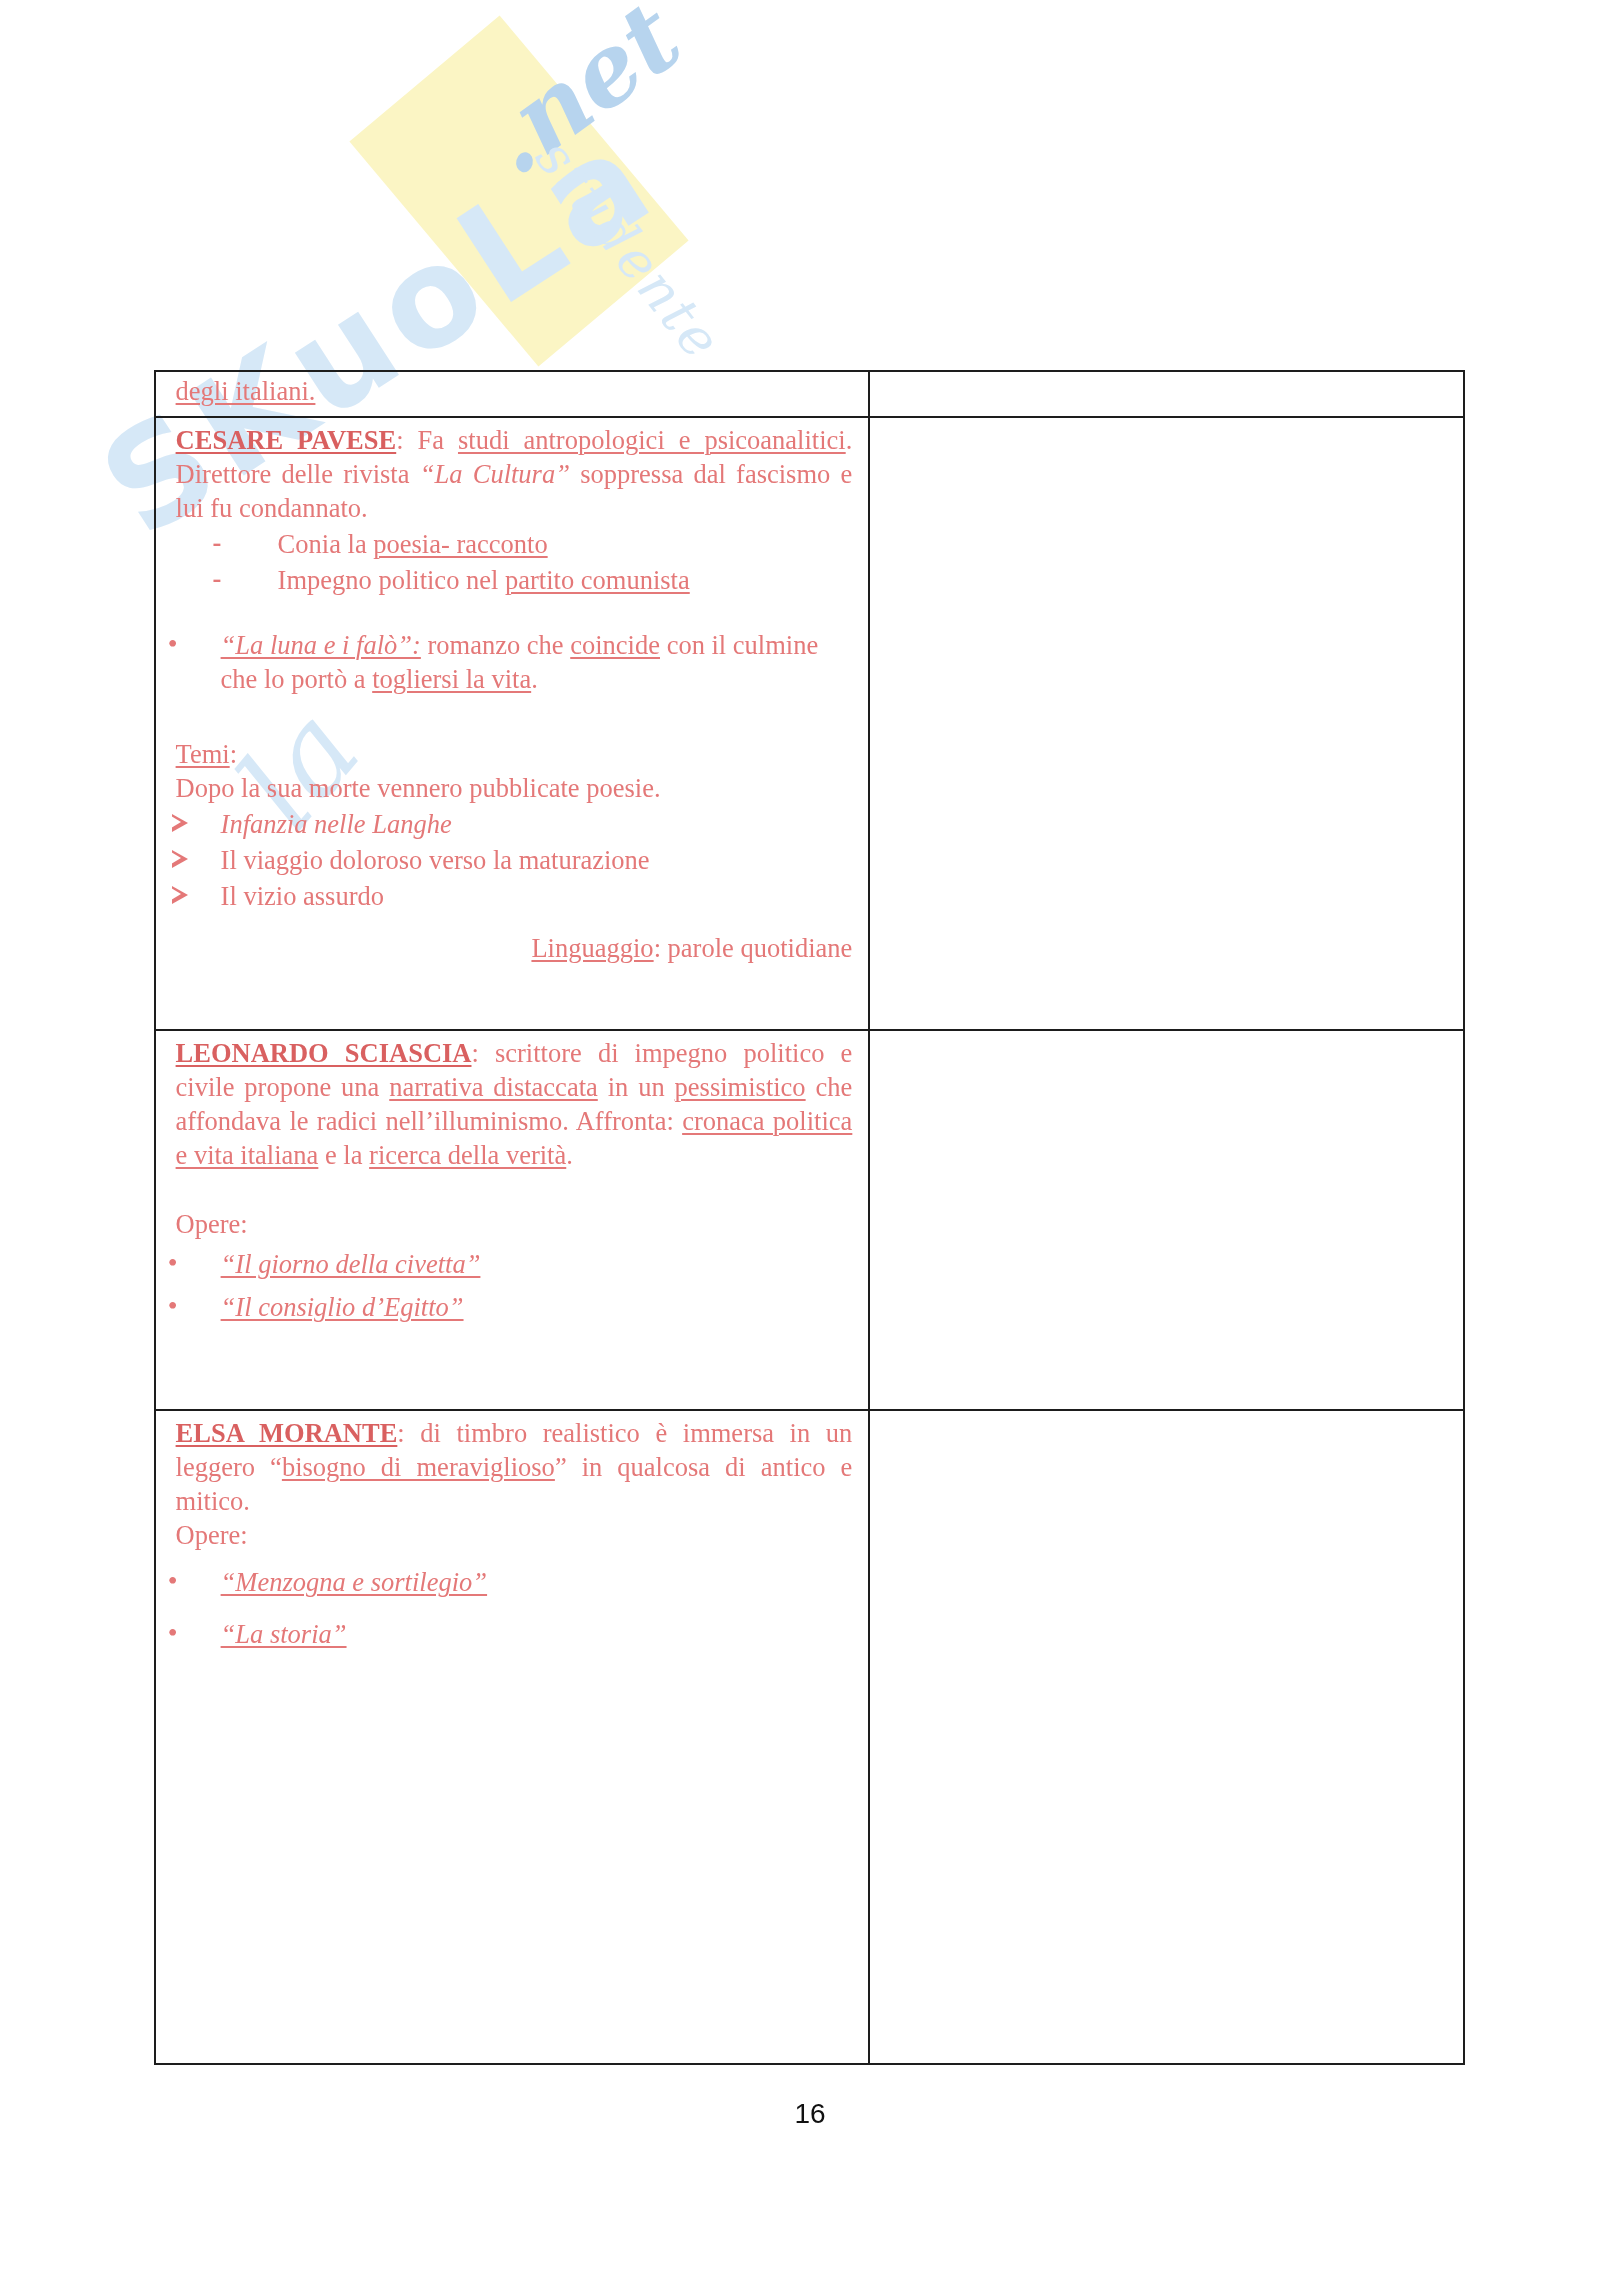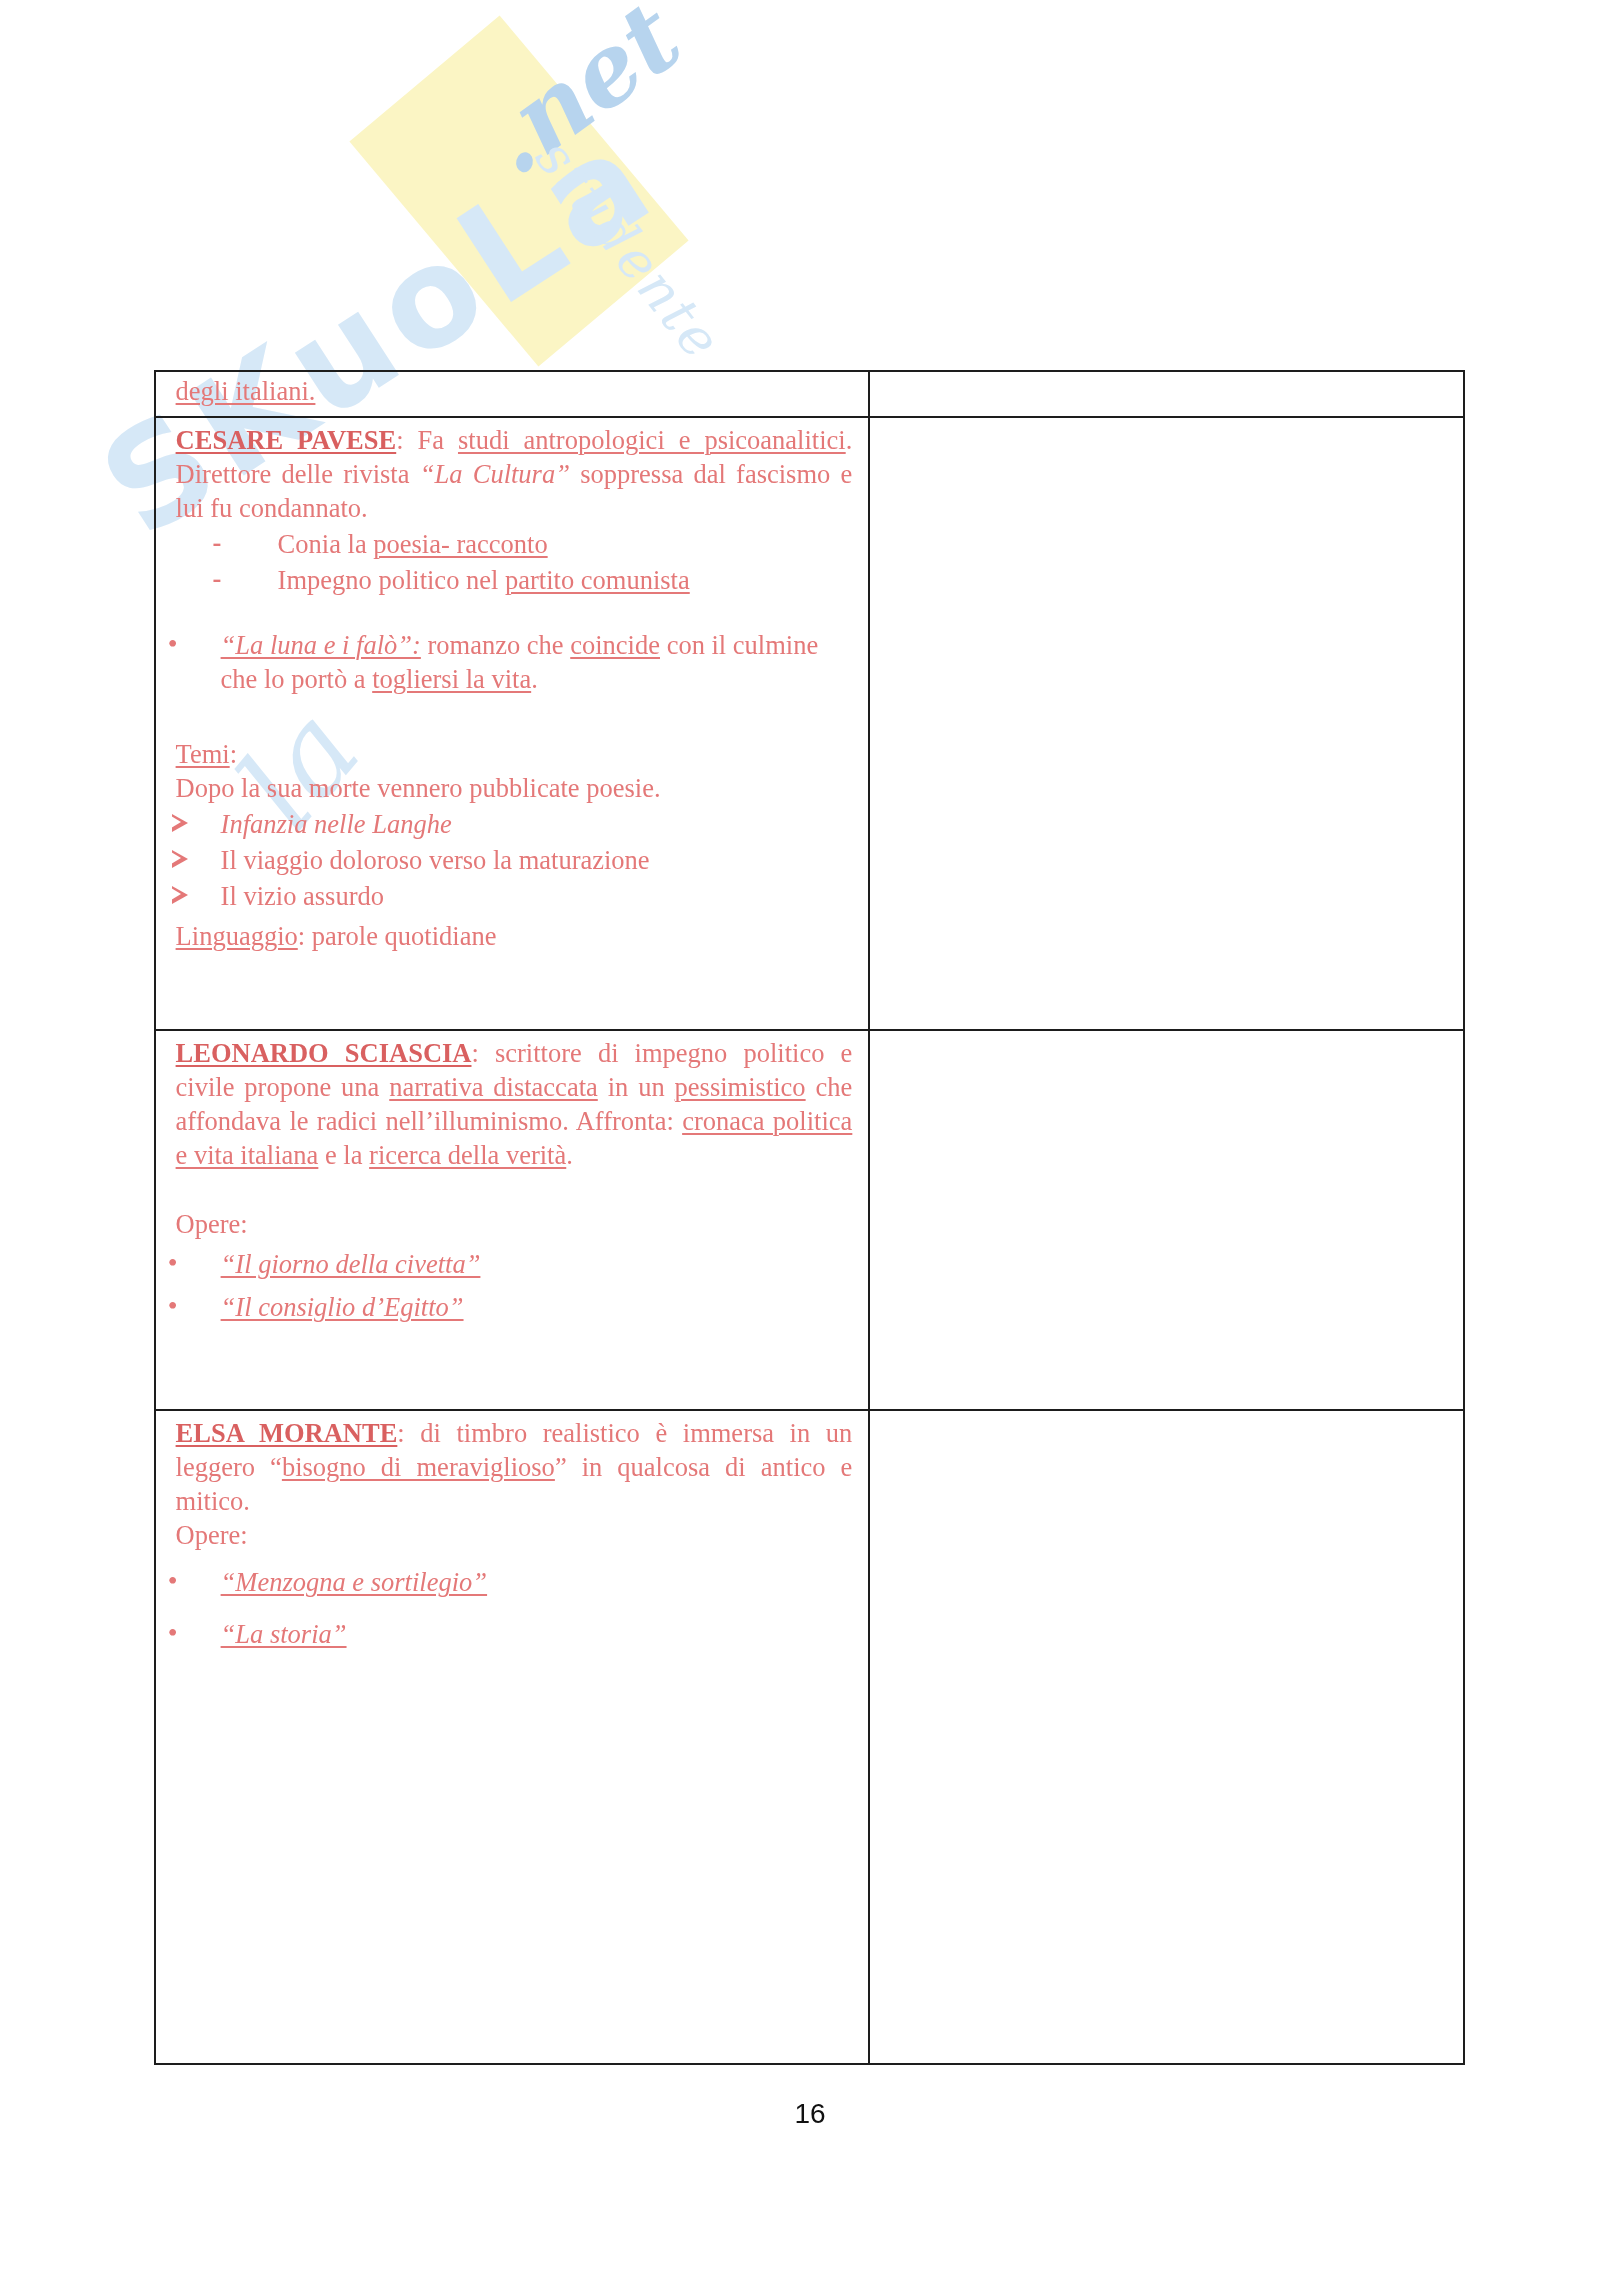--- a/index.html
+++ b/index.html
@@ -123,21 +123,21 @@
       <div class="cell cell-left">
         <div class="blk blk-p jp"><span class="b u">CESARE PAVESE</span><span>: Fa </span><span class="u">studi antropologici e psicoanalitici</span><span>. Direttore delle rivista </span><span class="i">“La Cultura”</span><span> soppressa dal fascismo e lui fu condannato.</span></div>
         <div class="blk blk-dash" style="margin-top: 2px;"><span class="marker m-dash">-</span><span>Conia la </span><span class="u">poesia- racconto</span></div>
         <div class="blk blk-dash" style="margin-top: 2px;"><span class="marker m-dash">-</span><span>Impegno politico nel </span><span class="u">partito comunista</span></div>
         <div class="blk blk-bullet" style="margin-top: 31px;"><span class="marker m-bullet">•</span><span class="i u">“La luna e i falò”:</span><span> romanzo che </span><span class="u">coincide</span><span> con il culmine che lo portò a </span><span class="u">togliersi la vita</span><span>.</span></div>
         <div class="blk blk-p" style="margin-top: 41px;"><span class="u">Temi</span><span>:</span></div>
         <div class="blk blk-p"><span>Dopo la sua morte vennero pubblicate poesie.</span></div>
         <div class="blk blk-arrow" style="margin-top: 2px; font-style: italic;"><span class="marker m-arrow"></span><span>Infanzia nelle Langhe</span></div>
         <div class="blk blk-arrow" style="margin-top: 2px;"><span class="marker m-arrow"></span><span>Il viaggio doloroso verso la maturazione</span></div>
         <div class="blk blk-arrow" style="margin-top: 2px;"><span class="marker m-arrow"></span><span>Il vizio assurdo</span></div>
-        <div class="blk blk-p" style="margin-top: 6px;"><span class="u">Linguaggio</span><span>: parole quotidiane</span></div>
+        <div class="blk blk-p" style="margin-top: 18px; text-align: right;"><span class="u">Linguaggio</span><span>: parole quotidiane</span></div>
       </div>
       <div class="cell cell-right"></div>
     </div>
     <div class="t-row row-2">
       <div class="cell cell-left">
         <div class="blk blk-p jp"><span class="b u">LEONARDO SCIASCIA</span><span>: scrittore di impegno politico e civile propone una </span><span class="u">narrativa distaccata</span><span> in un </span><span class="u">pessimistico</span><span> che affondava le radici nell’illuminismo. Affronta: </span><span class="u">cronaca politica e vita italiana</span><span> e la </span><span class="u">ricerca della verità</span><span>.</span></div>
         <div class="blk blk-p" style="margin-top: 35px;"><span>Opere:</span></div>
         <div class="blk blk-bullet" style="margin-top: 5.9px;"><span class="marker m-bullet">•</span><span class="i u">“Il giorno della civetta”</span></div>
         <div class="blk blk-bullet" style="margin-top: 9.8px;"><span class="marker m-bullet">•</span><span class="i u">“Il consiglio d’Egitto”</span></div>
       </div>

